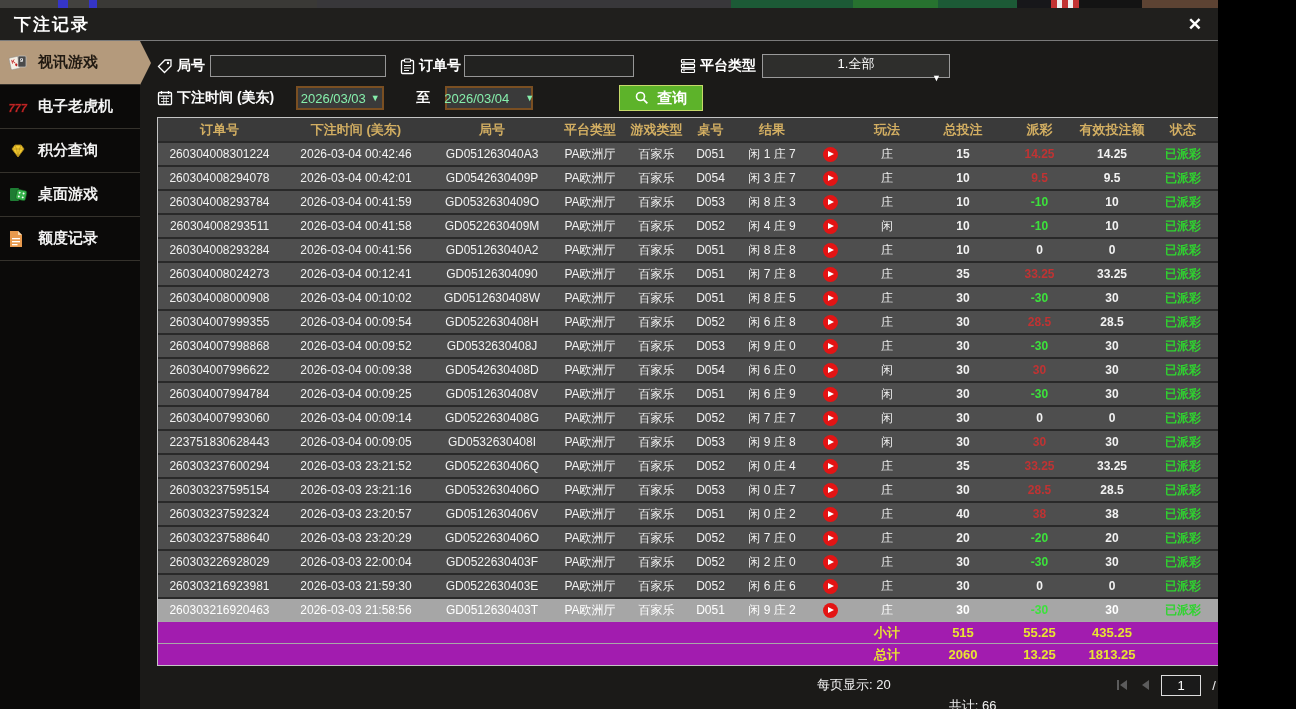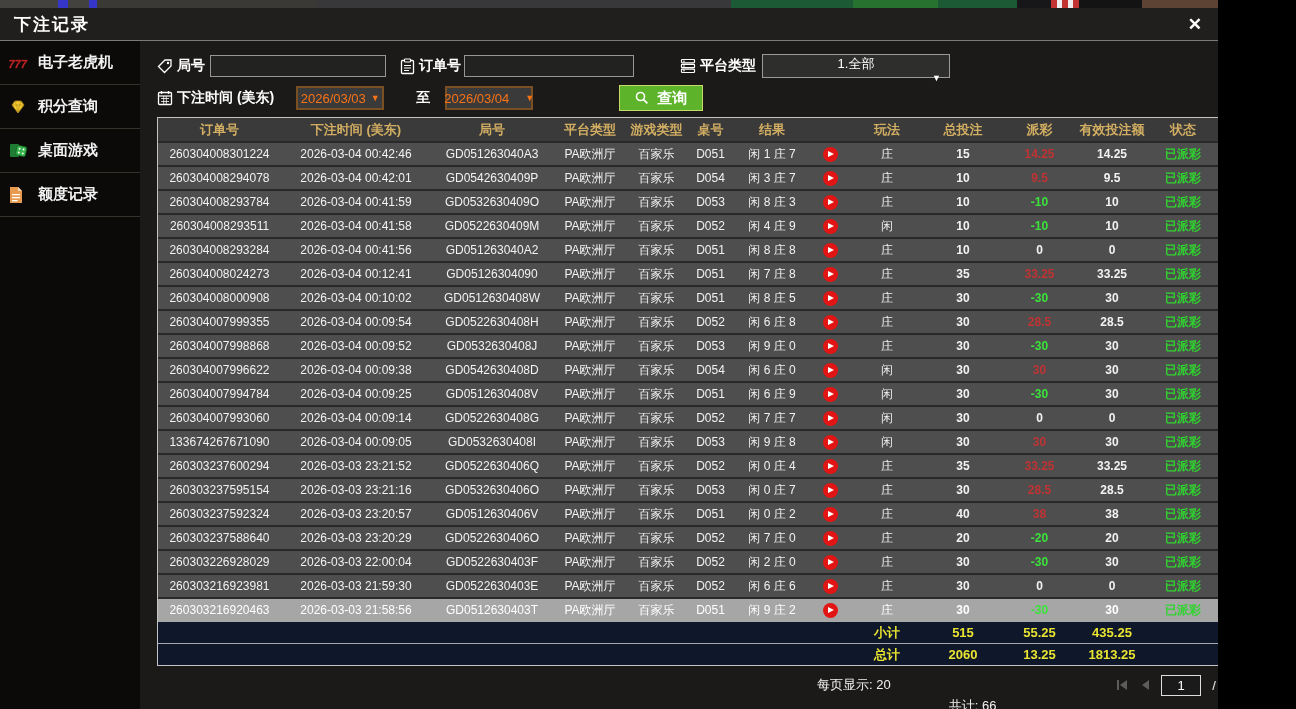--- a/index.html
+++ b/index.html
@@ -32,21 +32,21 @@
   .ficon { display:flex; margin-right:4px; }
   .finput { height:22px; background:#222220; border:1px solid #969696; color:#fff;
     font-size:12px; padding:0 5px; font-family:"Liberation Sans", sans-serif; }
   .inp-round { width:176px; margin-left:5px; }
   .inp-order { width:170px; margin-left:3px; }
   .g-order { margin-left:14px; }
   .g-platform { margin-left:46px; }
   .select-box { width:188px; height:24px; margin-left:6px; background:#2e2e2c; border:1px solid #9a9a9a;
     display:flex; align-items:center; padding:0 8px; color:#fff; font-size:13px; cursor:pointer;flex-direction:column; }
   .select-box .arrow { margin-left:auto; font-size:9px; color:#fff; }
-  .date-box { width:88px; height:24px; background:#3a3a3a; border:2px solid #7a4f22; color:#f97316;
+  .date-box { width:88px; height:24px; background:#3a3a3a; border:2px solid #7a4f22; color:#86efac;
     font-size:13px; display:flex; align-items:center; justify-content:center; gap:5px; cursor:pointer; }
   .date-box .arrow { font-size:9px; }
   .d1 { margin-left:22px; }
   .zhi { margin-left:32px; }
   .d2 { margin-left:15px;gap:16px; }
   .search-btn { margin-left:86px; width:84px; height:26px; background:#5db32a; border:1px solid #c6d96a;
     color:#fff; font-size:15px; font-weight:bold; display:flex; align-items:center; justify-content:center;
     gap:4px; cursor:pointer; }
   
   .table { width:1132px; border:1px solid #c4c4c4; background:#4e4e4e; }
@@ -64,21 +64,21 @@
   .play-btn { flex:0 0 42px; display:flex; justify-content:center; cursor:pointer; }
   .play-btn i { width:15px; height:15px; border-radius:50%; background:#e31414; display:flex;
     align-items:center; justify-content:center; }
   .play-btn i::before { content:""; margin-left:2px; border-left:6px solid #fff;
     border-top:3.5px solid transparent; border-bottom:3.5px solid transparent; }
   .num { font-weight:bold; }
   .payout.pos { color:#c03333 !important; }
   .payout.neg { color:#3ce23c !important; }
   .payout.zero { color:#f2f2f2 !important; }
   .status { color:#2fd42f !important; font-weight:bold; }
-  .sum-row { height:22px; border-top:1px solid #a8a8a8; background:#0f172a; }
+  .sum-row { height:22px; border-top:1px solid #a8a8a8; background:#a21caf; }
   .sum-row .td { color:#e8e431; font-size:13px; font-weight:bold; }
   
   .footer { display:flex; align-items:center; height:30px; margin-top:4px; color:#f0f0f0; font-size:13px; }
   .per-page { margin-left:660px; }
   .total-count { margin-left:58px;margin-top:42px; }
   .pager { margin-left:auto; margin-right:10px; display:flex; align-items:center; gap:11px; }
   .pg { display:flex; cursor:pointer; }
   .page-input { width:40px; height:21px; background:#1a1a1a; border:1px solid #dedede; color:#fff;
     text-align:center; font-size:13px; font-family:"Liberation Sans", sans-serif; }
   .page-sep { font-size:13px; }
@@ -90,20 +90,34 @@
   <div class="game-strip"></div>
 
   <div class="dialog">
     <div class="titlebar">
       <span class="title">下注记录</span>
       <span class="close">✕</span>
     </div>
 
     <div class="dlgbody">
       <div class="sidebar">
+        <div class="side-item active">
+          <span class="sicon">
+            <svg width="20" height="18" viewBox="0 0 20 18">
+                <g transform="rotate(-12 7 9)">
+                  <rect x="2" y="3" width="9" height="12" rx="1" fill="#f5f0e6" stroke="#8a8a8a" stroke-width="0.5"></rect>
+                  <text x="3.6" y="9" font-size="5.5" fill="#c22222" font-weight="bold">K</text>
+                  <path d="M6.5 11 l1.4 1.7 1.4 -1.7 -1.4 -1.7 z" fill="#c22222"></path>
+                </g>
+                <rect x="10" y="2" width="8" height="11" rx="1" fill="#4a4a4a" stroke="#c5c5c5" stroke-width="0.7"></rect>
+                <text x="12" y="8.4" font-size="5.5" fill="#fff" font-weight="bold">9</text>
+              </svg>
+          </span>
+          <span>视讯游戏</span>
+        </div>
         <div class="side-item">
           <span class="sicon">
             <svg width="22" height="16" viewBox="0 0 22 16">
                 <text x="0.5" y="12.5" font-size="11" font-weight="bold" font-style="italic" fill="#d42a2a" stroke="#7a1515" stroke-width="0.4">777</text>
               </svg>
           </span>
           <span>电子老虎机</span>
         </div>
         <div class="side-item">
           <span class="sicon">
@@ -470,21 +484,21 @@
                   </span>
     </div>
     <div class="td">闲</div>
     <div class="td num">30</div>
     <div class="td num payout zero">0</div>
     <div class="td num">0</div>
     <div class="td status">已派彩</div>
     <div class="td">多台</div>
   </div>
               <div class="grid trow">
-    <div class="td">133674267671090</div>
+    <div class="td">223751830628443</div>
     <div class="td">2026-03-04 00:09:05</div>
     <div class="td">GD0532630408I</div>
     <div class="td">PA欧洲厅</div>
     <div class="td">百家乐</div>
     <div class="td">D053</div>
     <div class="td result-cell">
       <span class="rtext">闲 9 庄 8</span>
       <span class="play-btn">
                     <i></i>
                   </span>

